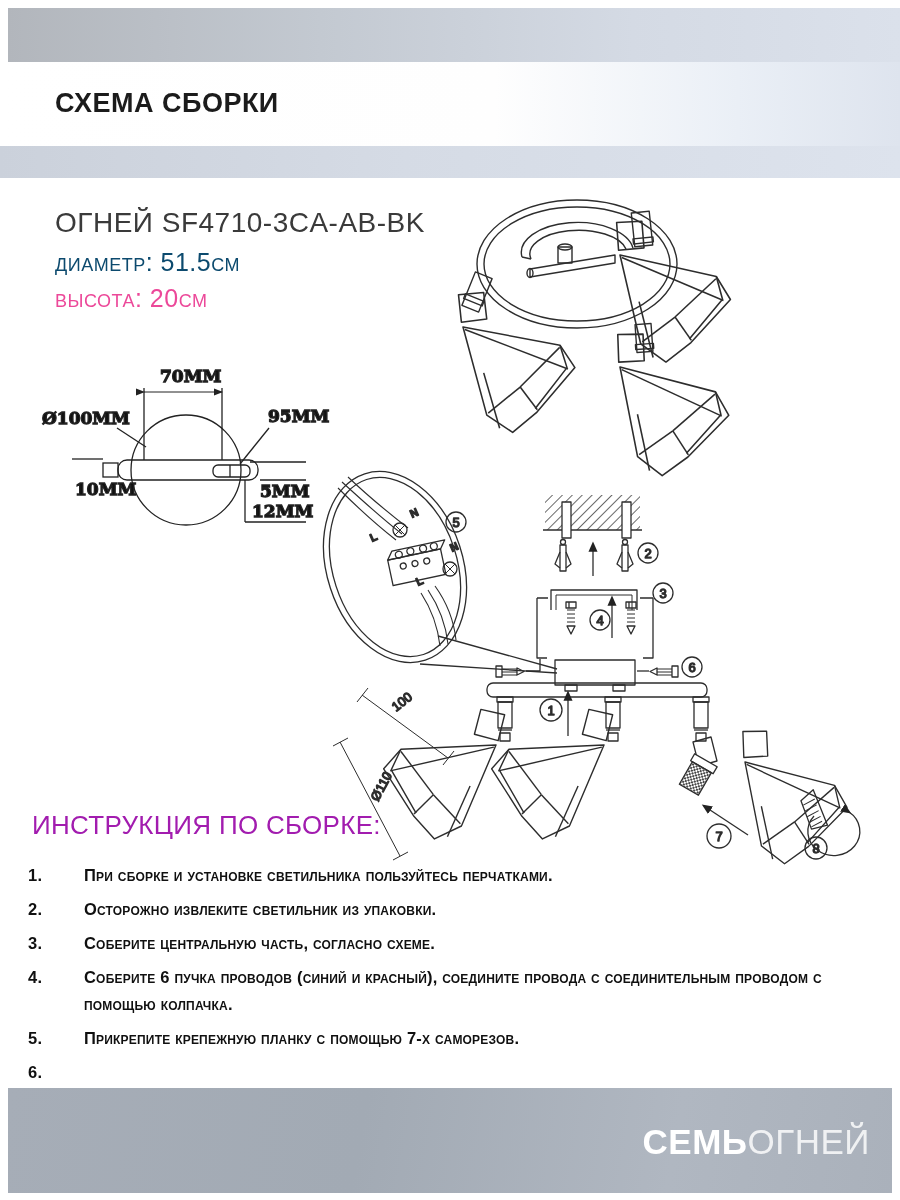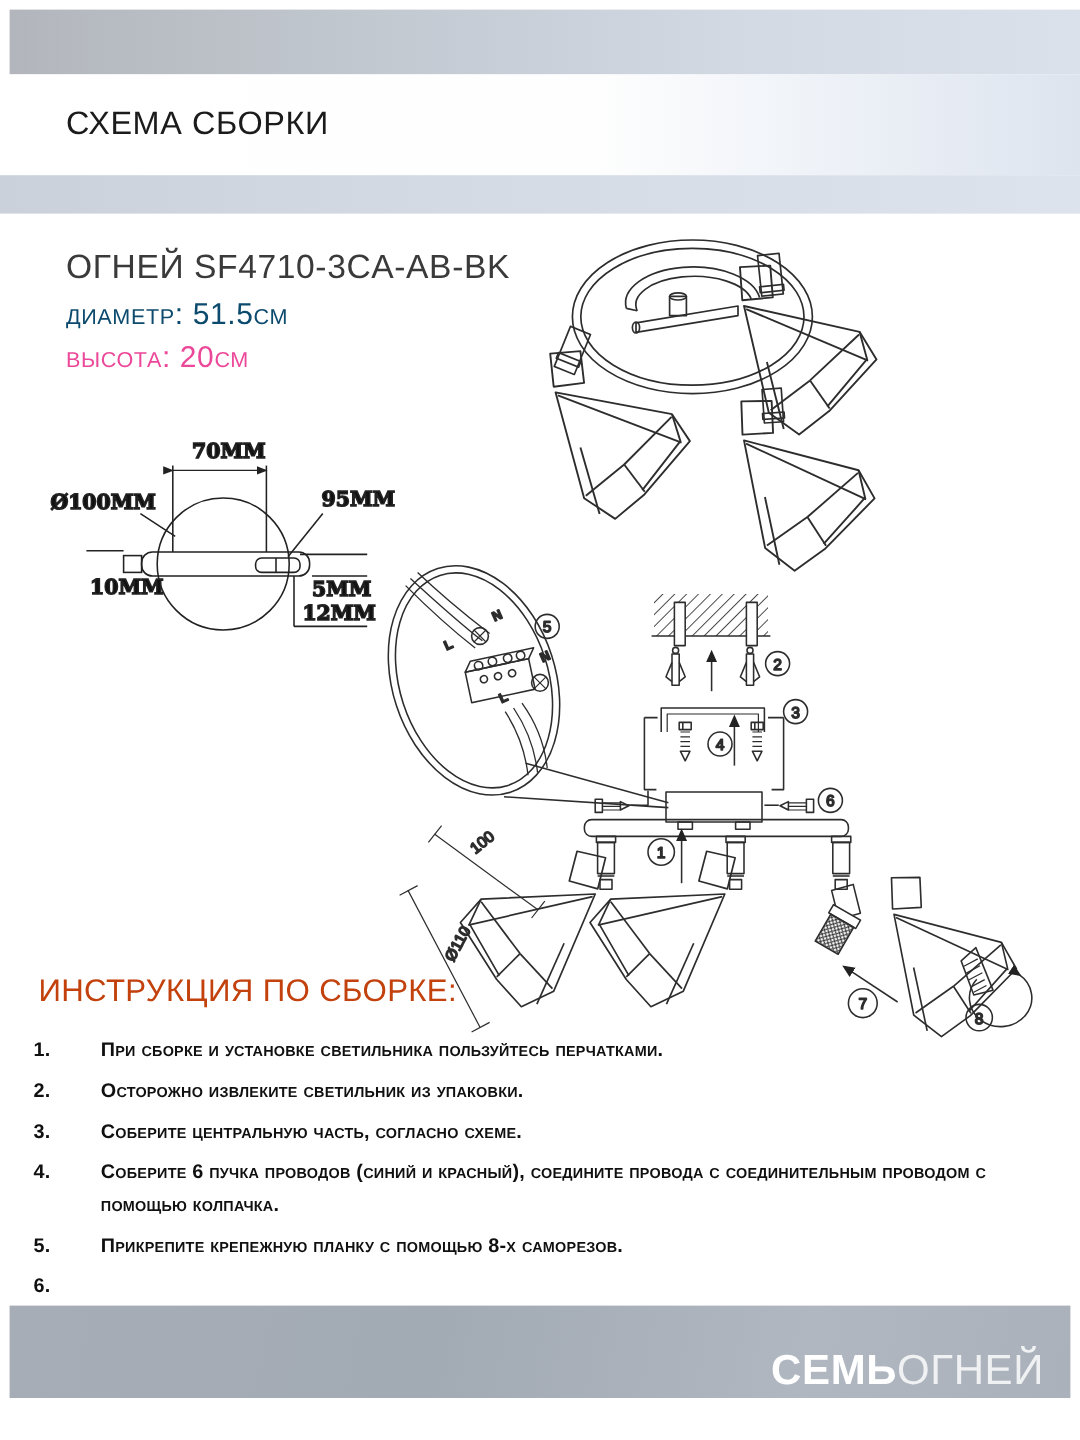--- a/index.html
+++ b/index.html
@@ -6,35 +6,35 @@
   body{width:900px;height:1200px;position:relative;background:#ffffff;
        font-family:"Liberation Sans",sans-serif;overflow:hidden;}
   .abs{position:absolute;}
   
   .band-top{top:8px;left:8px;right:0;height:54px;
     background:linear-gradient(90deg,#b2b6bc 0%,#c3c9d1 35%,#d4dae4 70%,#dbe1eb 100%);}
   .band-title{top:62px;left:0;right:0;height:84px;
     background:linear-gradient(90deg,#ffffff 0%,#fefefe 55%,#eaeff6 82%,#dee4ee 100%);}
   .band-sub{top:146px;left:0;right:0;height:32px;
     background:linear-gradient(90deg,#cbd1db 0%,#d5dbe5 45%,#dde3ed 100%);}
-  .page-title{left:55px;top:88px;font-size:27px;font-weight:400;color:#1b1b1b;
+  .page-title{left:55px;top:88px;font-size:27px;font-weight:700;color:#1b1b1b;
     letter-spacing:.5px;}
   
   .model-line1{left:55px;top:207px;font-size:28px;font-weight:400;color:#3a3a3a;letter-spacing:.5px;}
   .model-line2{left:55px;top:248px;font-size:25px;color:#0c4a6e;font-variant:small-caps;letter-spacing:.5px;}
   .model-line3{left:55px;top:284px;font-size:25px;color:#ec4899;font-variant:small-caps;letter-spacing:.5px;}
   
-  .instr-head{left:32px;top:810px;font-size:26px;color:#c2410c;letter-spacing:.3px;}
+  .instr-head{left:32px;top:810px;font-size:26px;color:#a21caf;letter-spacing:.3px;}
   .instr-list{left:28px;top:862px;width:852px;}
   .instr-item{display:flex;margin-bottom:7px;font-size:16.5px;font-weight:700;
     color:#101010;line-height:27px;letter-spacing:.2px;}
   .instr-item .num{min-width:30px;flex:0 0 30px;}
   .instr-item .txt{font-variant:small-caps;margin-left:26px;}
   
-  .footer{top:1088px;left:8px;right:8px;height:77px;
+  .footer{top:1088px;left:8px;right:8px;height:105px;
     background:linear-gradient(100deg,#a6adb7 0%,#a2aab4 40%,#b0b7c1 75%,#aab1bb 100%);}
   .footer-inner{position:absolute;right:22px;top:34px;font-size:35px;color:#ffffff;letter-spacing:.5px;}
   .brand-bold{font-weight:700;}
   .brand-light{font-weight:400;opacity:.82;}
   svg{position:absolute;overflow:visible;}
   svg text{font-family:"Liberation Sans",sans-serif;}
   .dimtxt{font-family:"DejaVu Serif","Liberation Serif",serif;font-weight:700;font-size:17px;fill:#111;}
   .stepnum{font-size:13px;fill:#222;}
   .wiretxt{font-size:11px;font-weight:700;fill:#222;}
 </style>
@@ -323,21 +323,21 @@
   <div class="instr-item">
     <span class="num">3.</span>
     <span class="txt">Соберите центральную часть, согласно схеме.</span>
   </div>
   <div class="instr-item">
     <span class="num">4.</span>
     <span class="txt">Соберите 6 пучка проводов (синий и красный), соедините провода с соединительным проводом с помощью колпачка.</span>
   </div>
   <div class="instr-item">
     <span class="num">5.</span>
-    <span class="txt">Прикрепите крепежную планку с помощью 8-х саморезов.</span>
+    <span class="txt">Прикрепите крепежную планку с помощью 7-х саморезов.</span>
   </div>
   <div class="instr-item">
     <span class="num">6.</span>
   </div>
 </div>
 
 <div class="abs footer">
   <div class="footer-inner">
     <span class="brand-bold">СЕМЬ</span><span class="brand-light">ОГНЕЙ</span>
   </div>

